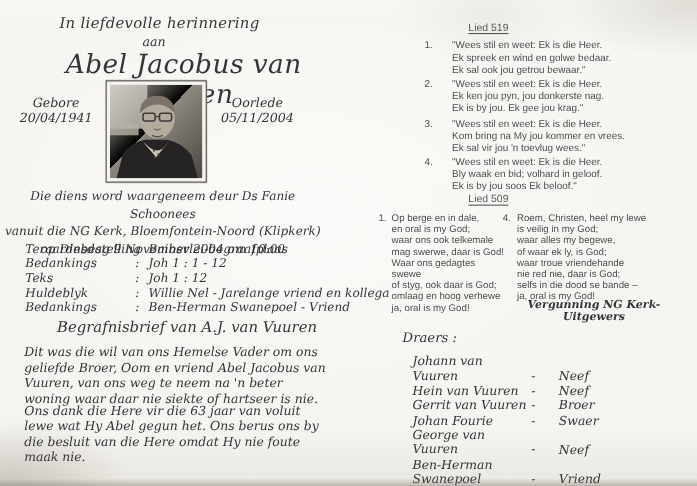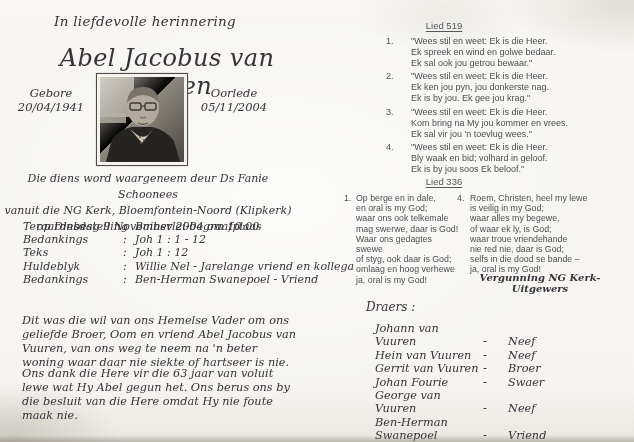--- a/index.html
+++ b/index.html
@@ -69,20 +69,21 @@
   .bsep{display:inline-block;width:25px;text-align:left;}
 </style>
 </head>
 <body>
 
 <div class="scan">
 
   <div class="page left">
 
     <div class="abs script center hdr1">In liefdevolle herinnering</div>
+    <div class="abs script center hdr2">aan</div>
     <div class="abs script center dname">Abel Jacobus van Vuuren</div>
 
     <div class="abs script center born">
       <div>Gebore</div>
       <div>20/04/1941</div>
     </div>
 
     <div class="abs photo">
       <svg viewBox="0 0 84 85">
         <defs>
@@ -131,20 +132,21 @@
         <span class="dlabel">Teks</span><span class="dsep">:</span><span>Joh 1 : 12</span>
       </div>
       <div class="drow">
         <span class="dlabel">Huldeblyk</span><span class="dsep">:</span><span>Willie Nel - Jarelange vriend en kollega</span>
       </div>
       <div class="drow">
         <span class="dlabel">Bedankings</span><span class="dsep">:</span><span>Ben-Herman Swanepoel - Vriend</span>
       </div>
     </div>
 
+    <div class="abs script center letter-title">Begrafnisbrief van A.J. van Vuuren</div>
 
     <div class="abs script para p1">Dit was die wil van ons Hemelse Vader om ons geliefde Broer, Oom en vriend Abel Jacobus van Vuuren, van ons weg te neem na 'n beter woning waar daar nie siekte of hartseer is nie.</div>
     <div class="abs script para p2">Ons dank die Here vir die 63 jaar van voluit lewe wat Hy Abel gegun het.  Ons berus ons by die besluit van die Here omdat Hy nie foute maak nie.</div>
   </div>
 
   <div class="page right">
 
     <div class="abs sans center lied-title t519">Lied 519</div>
 
     <div class="verse">
@@ -165,21 +167,21 @@
 Kom bring na My jou kommer en vrees.
 Ek sal vir jou 'n toevlug wees."</span>
     </div>
     <div class="verse">
       <span class="abs sans vnum v4">4.</span>
       <span class="abs sans prelines vlines v4">"Wees stil en weet: Ek is die Heer.
 Bly waak en bid; volhard in geloof.
 Ek is by jou soos Ek beloof."</span>
     </div>
 
-    <div class="abs sans center lied-title t509">Lied 336</div>
+    <div class="abs sans center lied-title t509">Lied 509</div>
 
     <span class="abs sans col-verse c1n">1.</span>
     <span class="abs sans prelines col-verse c1t">Op berge en in dale,
 en oral is my God;
 waar ons ook telkemale
 mag swerwe, daar is God!
 Waar ons gedagtes swewe
 of styg, ook daar is God;
 omlaag en hoog verhewe
 ja, oral is my God!</span>

